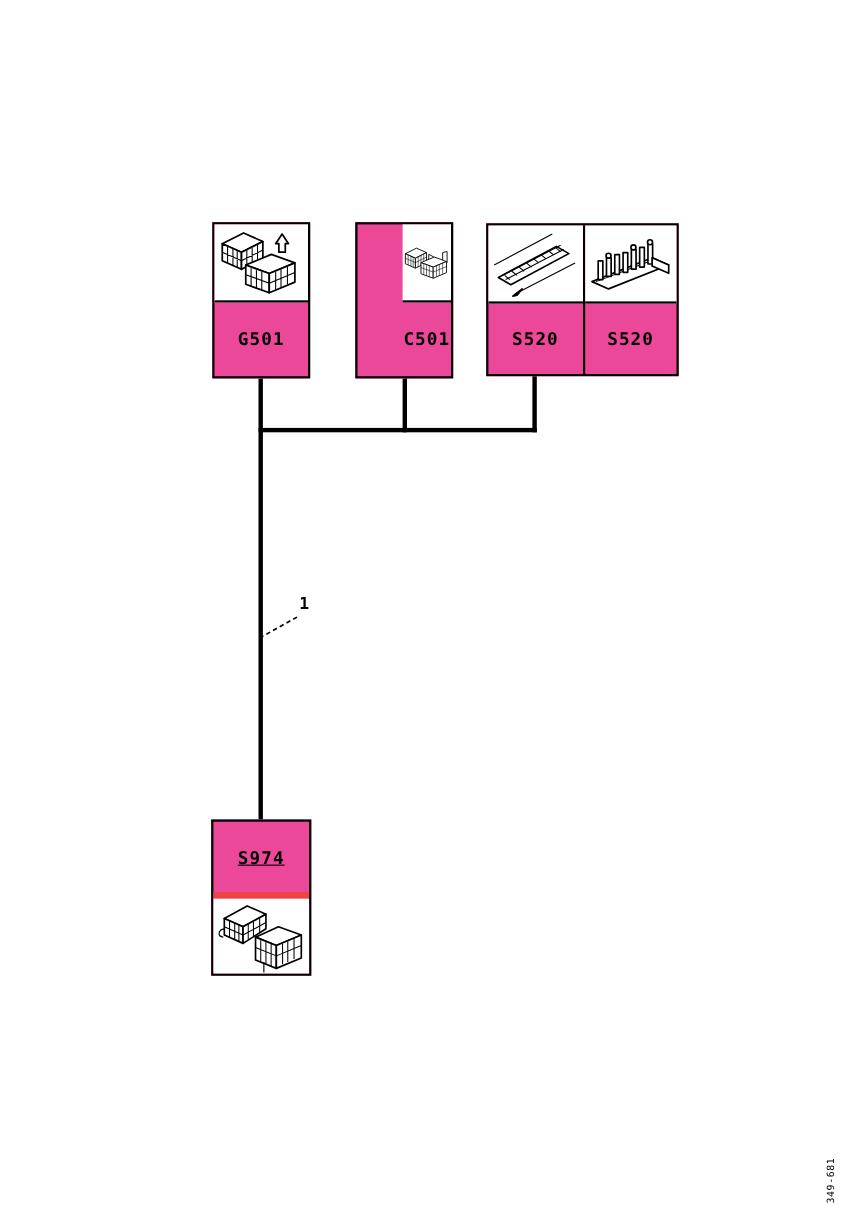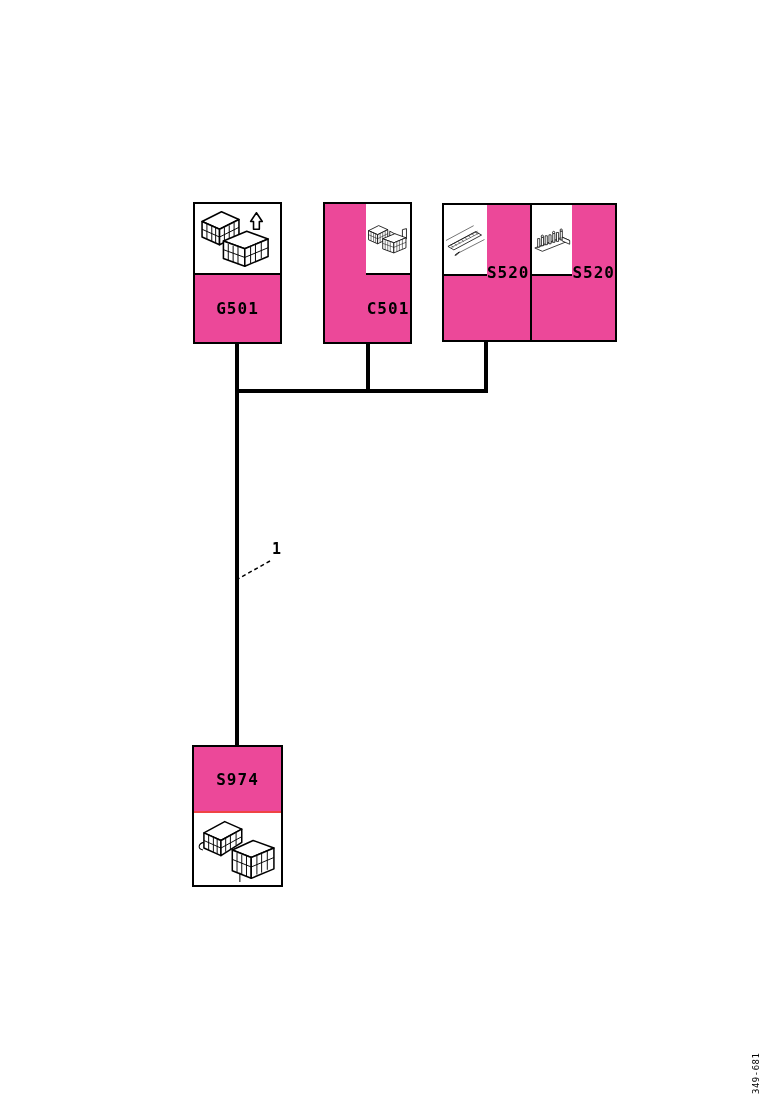--- a/index.html
+++ b/index.html
@@ -14,21 +14,21 @@
   }
   .img-cell {
     border-bottom:2px solid #000; display:flex; align-items:center;
     justify-content:center; overflow:hidden; background:#fff;
   }
   .label-cell {
     flex:1; display:flex; align-items:center; justify-content:center;
     font-size:16px; font-weight:bold; letter-spacing:1px;
   }
   .duo { flex-direction:row; }
-  .duo-col { width:50%; display:flex; flex-direction:row; box-sizing:border-box;justify-content:flex-end; }
+  .duo-col { width:50%; display:flex; flex-direction:column; box-sizing:border-box;justify-content:flex-end; }
   .duo-col + .duo-col { border-left:2px solid #000; }
   .duo-col .img-cell { height:69px; }
   .wire { position:absolute; background:#000; }
   .wire-num {
     position:absolute; font-size:15px; font-weight:bold;
     font-family:"DejaVu Sans Mono","Liberation Mono",monospace;
   }
   .leader-svg { position:absolute; overflow:visible; }
   .doc-num {
     position:absolute; left:751px; top:1094px;
@@ -120,21 +120,21 @@
           <circle class="shp" cx="46" cy="19" r="2.4"></circle>
           <circle class="shp" cx="62" cy="14" r="2.4"></circle>
           <polygon class="shp" points="64,29 80,36 80,44 64,37"></polygon>
         </svg>
       </div>
       <div class="label-cell">S520</div>
     </div>
   </div>
 
   <div class="box" style="left:192px; top:745px; width:91px; height:142px;">
-    <div class="label-cell" style="flex:none; height:64px; border-bottom:2px solid #ef4444;">S974</div>
+    <div class="label-cell" style="flex:none; height:64px; border-bottom:6px solid #ef4444;text-decoration:underline;">S974</div>
     <div class="img-cell" style="border-bottom:none; flex:1;">
       <svg class="conn" width="87" height="70" viewBox="0 0 91 74">
         <polygon class="shp" points="10,20 32,8 50,16 28,28"></polygon>
         <polygon class="shp" points="10,20 28,28 28,44 10,36"></polygon>
         <polygon class="shp" points="28,28 50,16 50,30 28,44"></polygon>
         <path class="ln" d="M15,22 L15,38 M20,24 L20,40 M24,26 L24,42 M33,25 L33,40 M38,23 L38,37 M44,20 L44,33 M10,28 L28,36 M28,36 L50,24"></path>
         <path class="thin" d="M10,30 C4,31 3,37 9,38"></path>
         <polygon class="shp" points="40,38 62,28 84,36 60,46"></polygon>
         <polygon class="shp" points="40,38 60,46 60,68 40,60"></polygon>
         <polygon class="shp" points="60,46 84,36 84,58 60,68"></polygon>

